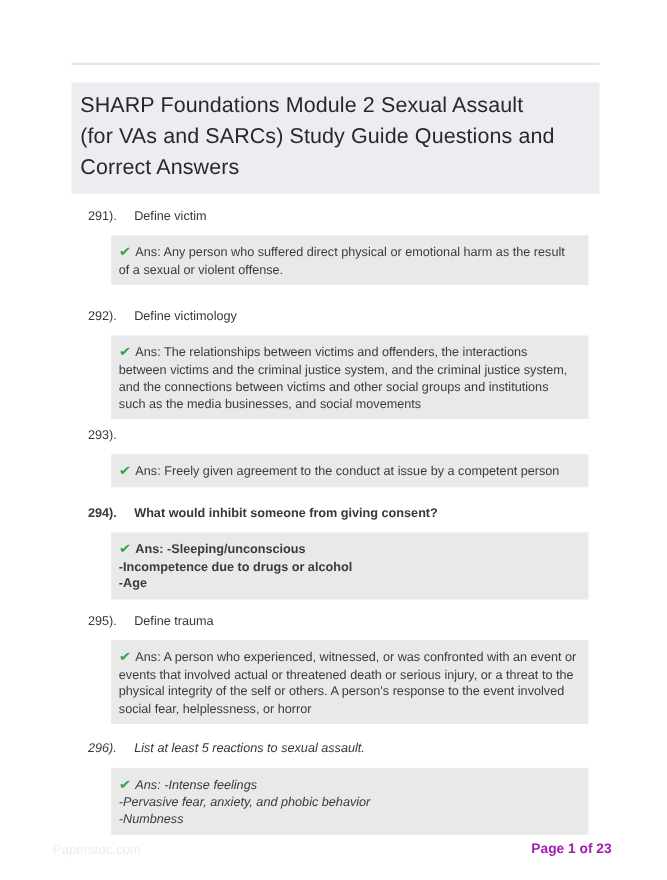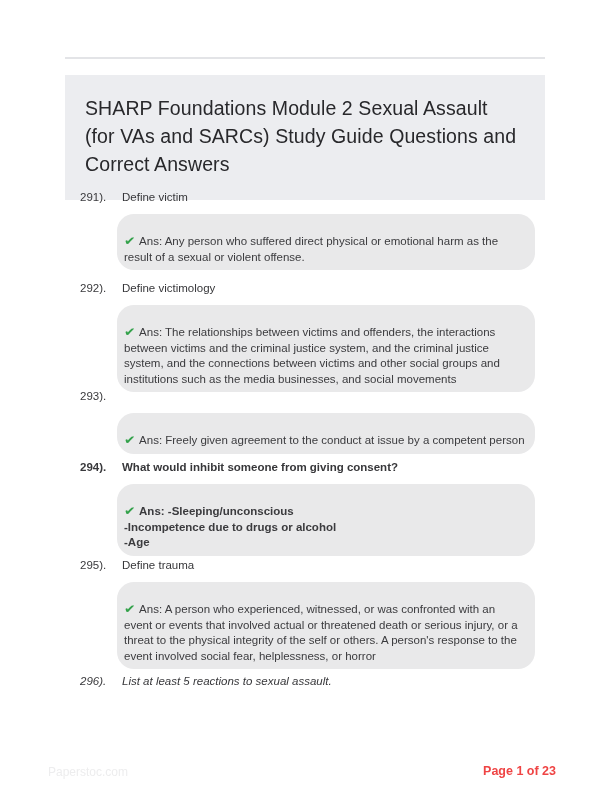--- a/index.html
+++ b/index.html
@@ -22,21 +22,21 @@
   }
   .title-box {
     position: absolute;
     top: 75px; left: 65px;
     width: 480px;
     box-sizing: border-box;
     background: #ecedf0;
     padding: 7px 10px 10px 8px;
   }
   .title-box h1 {
-    margin: 12px;
+    margin: 0;
     font-size: 19.5px;
     line-height: 28px;
     font-weight: 400;
     color: #28282b;
     white-space: pre-line;
     letter-spacing: 0.1px;
   }
   .qa {
     position: absolute;
     left: 65px;
@@ -56,29 +56,28 @@
     line-height: 15px;
     color: #37373a;
   }
   .q-num {
     width: 42px;
     flex: 0 0 42px;
     color: #39393c;
   }
   .q-text { flex: 1; }
   .a-box {
-    margin-left: 52px;
+    margin-left: 36px;
     margin-right: 10px;
     margin-top: 9px;
     background: #e9e9ea;
-    padding: 20px 10px 5px 7px;
+    padding: 8px 10px 5px 7px;
     font-size: 11.5px;
     line-height: 15.5px;
     color: #3b3b3e;
-    border-radius: 17px;
   }
   .check {
     display: inline-block;
     color: #34a24b;
     font-size: 12px;
     line-height: 15.5px;
     margin-right: 5px;
     transform: scaleX(1.15);
     transform-origin: left center;
   }
@@ -87,21 +86,21 @@
     position: absolute;
     left: 48px; top: 765px;
     font-size: 12px;
     color: #ededee;
   }
   .footer-right {
     position: absolute;
     right: 50px; top: 764px;
     font-size: 12.5px;
     font-weight: 700;
-    color: #ef4444;
+    color: #a21caf;
   }
 </style>
 </head>
 <body>
 
 <div class="page">
 
   <div class="top-divider"></div>
 
   <div class="title-box">
@@ -159,18 +158,23 @@
     <div class="a-box">
       <span class="check">✔</span><span class="a-text">Ans: A person who experienced, witnessed, or was confronted with an event or events that involved actual or threatened death or serious injury, or a threat to the physical integrity of the self or others. A person's response to the event involved social fear, helplessness, or horror</span>
     </div>
   </section>
 
   <section class="qa">
     <div class="q-row">
       <span class="q-num">296).</span>
       <span class="q-text">List at least 5 reactions to sexual assault.</span>
     </div>
+    <div class="a-box">
+      <span class="check">✔</span><span class="a-text">Ans: -Intense feelings
+-Pervasive fear, anxiety, and phobic behavior
+-Numbness</span>
+    </div>
   </section>
 
   <span class="footer-left">Paperstoc.com</span>
   <span class="footer-right">Page 1 of 23</span>
 
 </div>
 
 </body></html>

